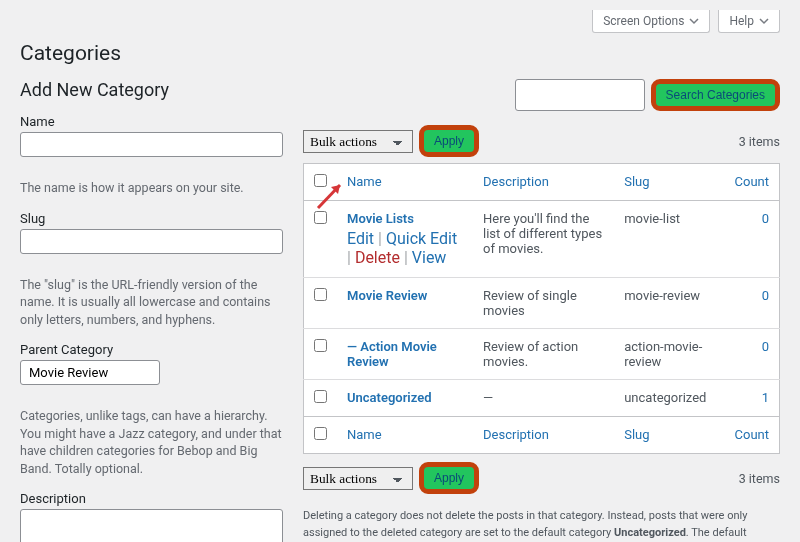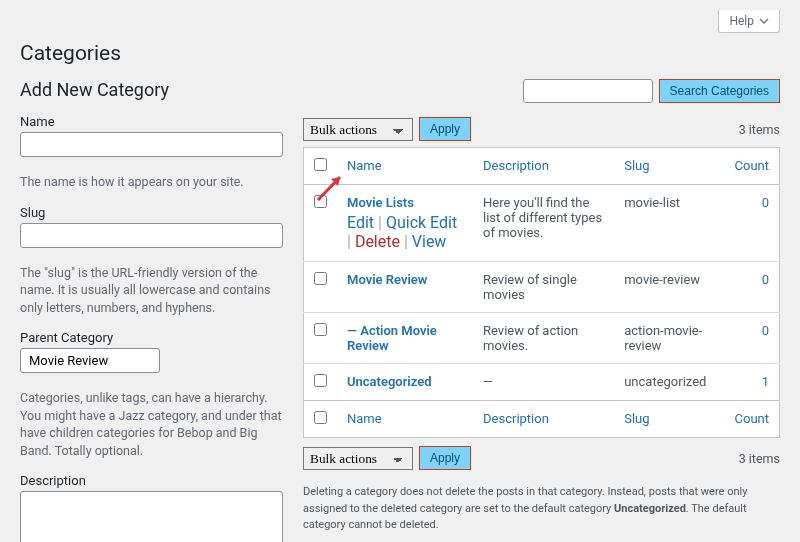--- a/index.html
+++ b/index.html
@@ -4,31 +4,31 @@
 <style>
   * { box-sizing: border-box; margin: 0; padding: 0; }
   body { font-family: -apple-system, BlinkMacSystemFont, "Segoe UI", Roboto, sans-serif; font-size: 13px; color: #3c434a; background: #f0f0f1; }
   .wrap { padding: 10px 20px 20px; }
   .top-bar { display: flex; justify-content: flex-end; gap: 8px; margin-bottom: 8px; }
   .top-tab { border: 1px solid #c3c4c7; border-top: none; border-radius: 0 0 3px 3px; background: #fff; padding: 4px 10px; font-size: 12px; color: #646970; cursor: pointer; display: flex; align-items: center; gap: 5px; }
   .top-tab svg { width: 10px; height: 10px; }
   h1 { font-size: 21px; font-weight: 400; color: #1d2327; margin-bottom: 14px; }
   .search-row { display: flex; justify-content: flex-end; gap: 6px; margin-bottom: 14px; }
   .search-input { width: 130px; border: 1px solid #8c8f94; border-radius: 3px; padding: 3px 8px; font-size: 13px; background:#fff; }
-  .btn { border: 1px solid #c2410c; color: #0a4b78; background: #7dd3fc; border-radius: 0; padding: 4px 10px; font-size: 12px; cursor: pointer; }
+  .btn { border: 5px solid #c2410c; color: #0a4b78; background: #22c55e; border-radius: 9px; padding: 4px 10px; font-size: 12px; cursor: pointer; }
   .cols { display: flex; gap: 20px; }
   .col-left { width: 263px; flex-shrink: 0; }
   .col-right { flex: 1; }
   .col-left h2 { font-size: 18px; font-weight: 400; color: #1d2327; margin-bottom: 14px; }
   .form-field { margin-bottom: 14px; }
   .form-field label { display: block; font-size: 13px; color: #1d2327; margin-bottom: 3px; }
   .form-field input[type=text], .form-field textarea, .form-field select { width: 100%; border: 1px solid #8c8f94; border-radius: 3px; padding: 4px 8px; font-size: 13px; background:#fff; font-family:inherit; }
   select { width:140px !important; padding-right:24px; background-image: linear-gradient(45deg, transparent 50%, #50575e 50%), linear-gradient(135deg, #50575e 50%, transparent 50%); background-position: calc(100% - 15px) 12px, calc(100% - 10px) 12px; background-size: 5px 5px, 5px 5px; background-repeat: no-repeat; appearance:none; }
   .form-field textarea { height: 80px; resize: vertical; }
-  .hint { font-size: 12.5px; color: #646970; margin-top: 16px; line-height: 1.4; }
+  .hint { font-size: 12.5px; color: #646970; margin-top: 22px; line-height: 1.4; }
   .tablenav { display: flex; justify-content: space-between; align-items: center; margin-bottom: 6px; }
   .bulk { display: flex; gap: 6px; align-items:center; }
   .bulk select { width: 110px !important; padding:3px 20px 3px 6px; background-position: calc(100% - 14px) 10px, calc(100% - 9px) 10px; font-family: Liberation Serif, serif; }
   .count { font-size: 12.5px; color: #50575e; }
   table { width: 100%; border-collapse: collapse; background: #fff; border: 1px solid #c3c4c7; }
   th, td { text-align: left; padding: 10px 10px; vertical-align: top; font-size: 13px; }
   thead th, tfoot th { font-weight: 400; border-bottom: 1px solid #c3c4c7; }
   tfoot th { border-bottom: none; border-top: 1px solid #c3c4c7; }
   thead a, tfoot a { color: #2271b1; text-decoration: none; cursor:pointer; }
   .cb { width: 30px; text-align:center; }
@@ -47,20 +47,26 @@
   .tablenav-bottom { margin-top: 8px; margin-bottom: 14px; }
   .notes p { font-size: 11px; color: #50575e; line-height: 1.5; margin-bottom: 8px; }
   .arrow { position:absolute; pointer-events:none; }
   .col-right-inner { position: relative; }
 </style>
 </head>
 <body>
 
 <div class="wrap">
   <div class="top-bar">
+    <div class="top-tab">
+      <span>Screen Options</span>
+      <svg viewBox="0 0 10 10">
+          <path d="M1 3 L5 7 L9 3" fill="none" stroke="#787c82" stroke-width="1.5"></path>
+        </svg>
+    </div>
     <div class="top-tab">
       <span>Help</span>
       <svg viewBox="0 0 10 10">
           <path d="M1 3 L5 7 L9 3" fill="none" stroke="#787c82" stroke-width="1.5"></path>
         </svg>
     </div>
   </div>
 
   <h1>Categories</h1>
 

